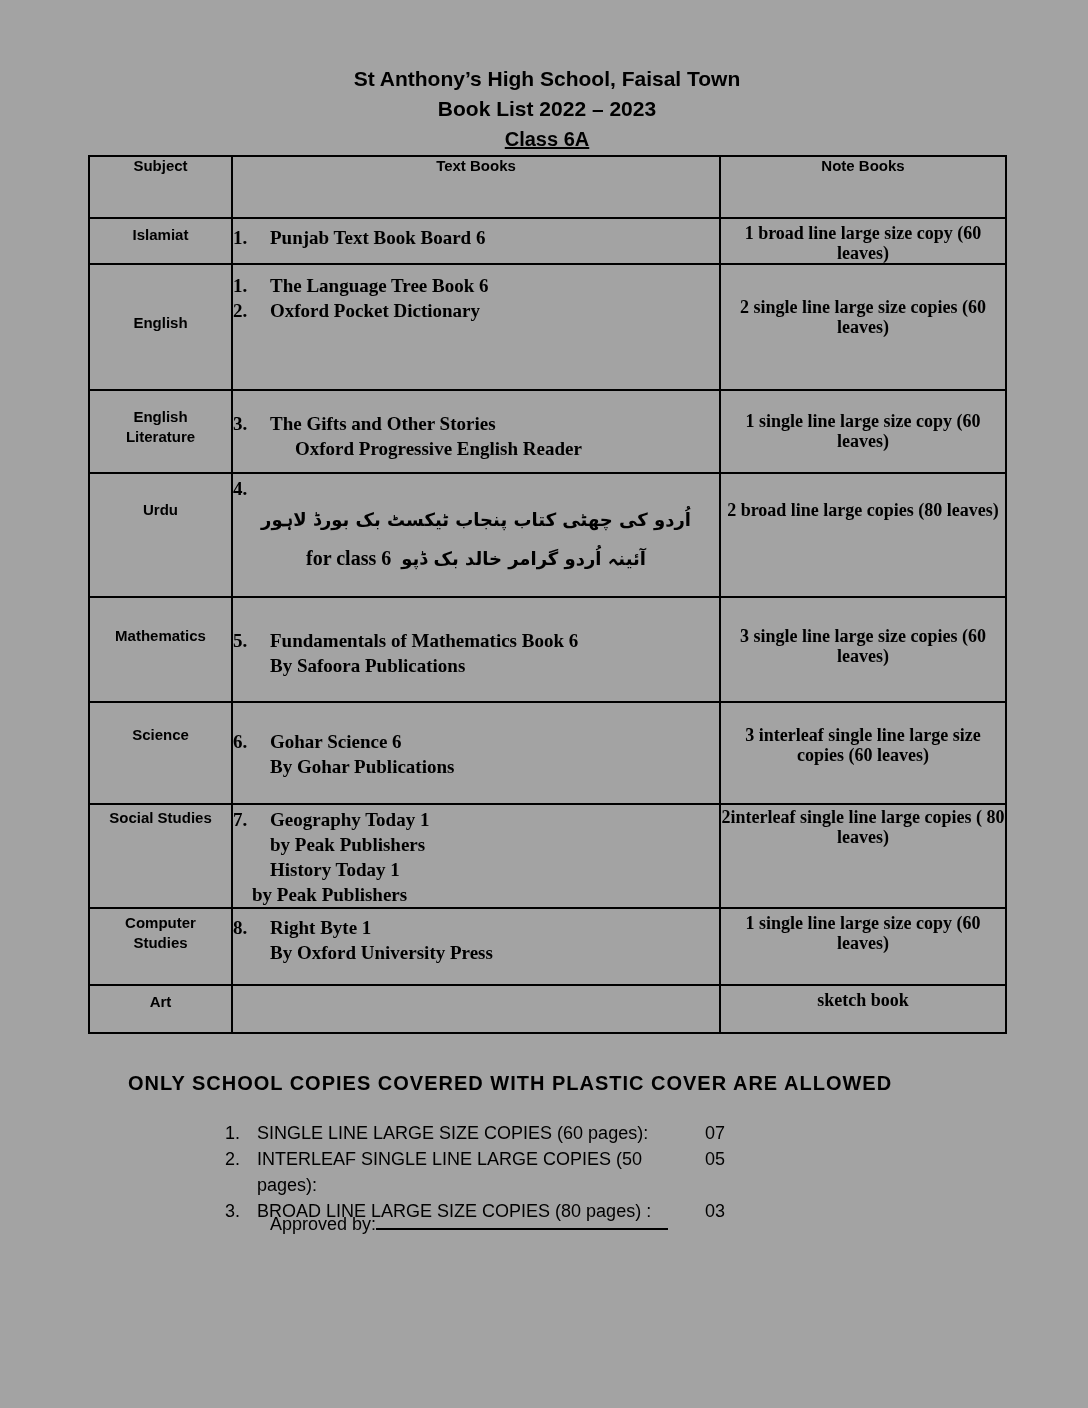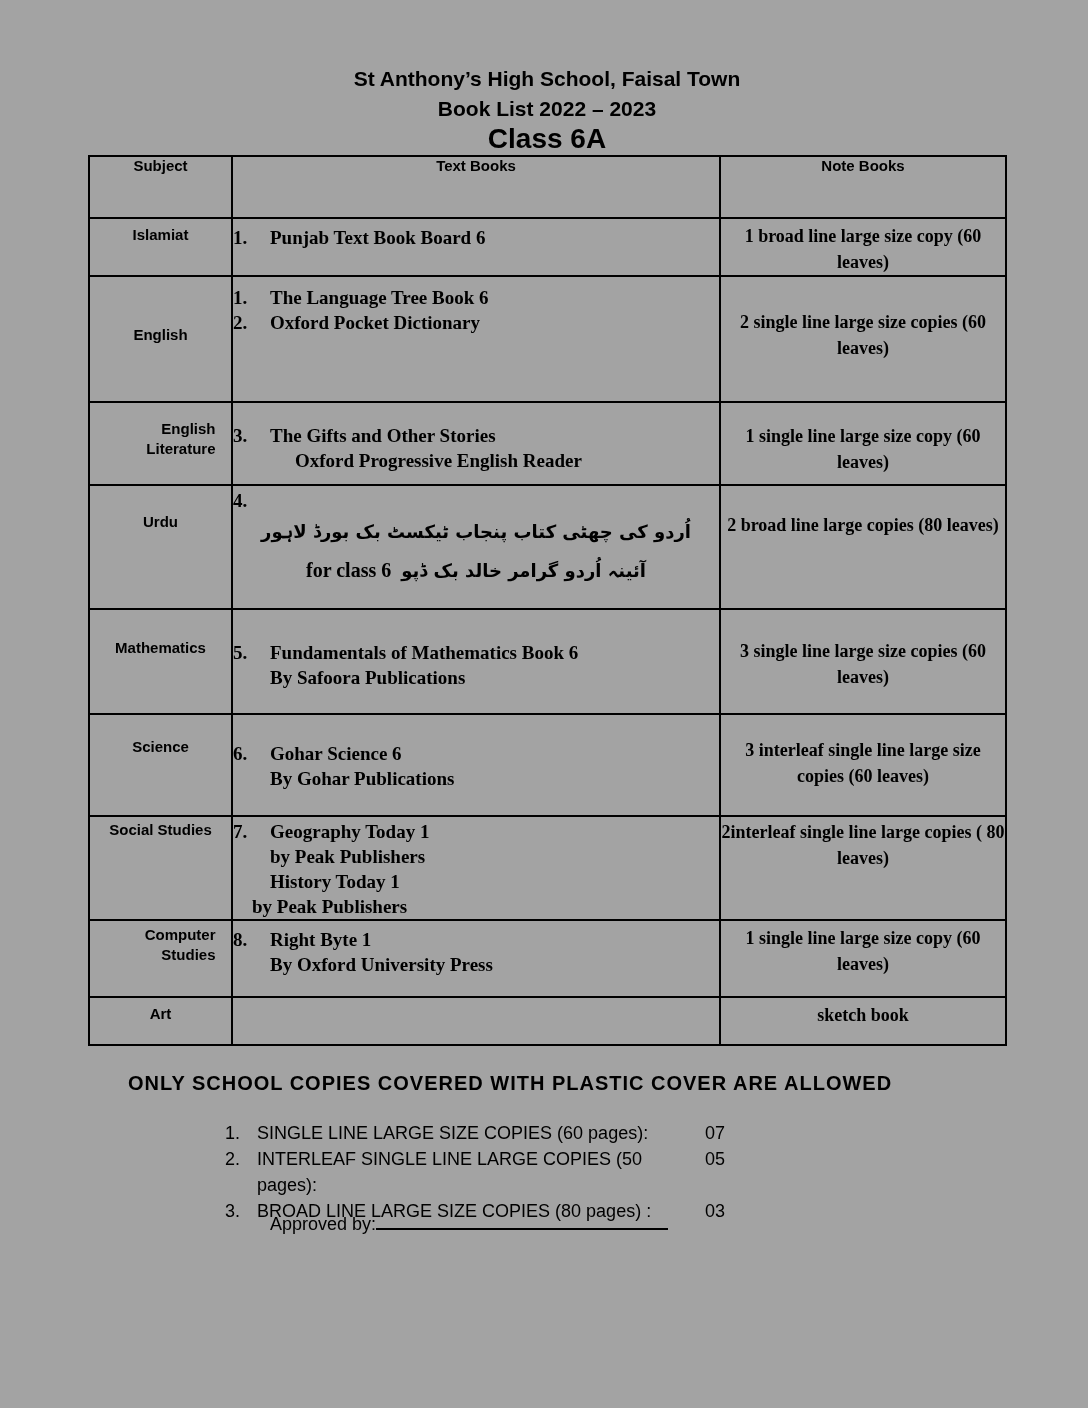--- a/index.html
+++ b/index.html
@@ -22,21 +22,21 @@
     position: absolute;
     top: 64px;
     left: 88px;
     width: 918px;
     text-align: center;
     font-weight: bold;
     line-height: 30px;
   }
   .title-school   { font-size: 21px; }
   .title-booklist { font-size: 21px; }
-  .title-class    { font-size: 28px; }
+  .title-class    { font-size: 20px; text-decoration: underline; }
 
   
   table.booklist {
     position: absolute;
     top: 155px;
     left: 88px;
     width: 917px;
     border-collapse: collapse;
     table-layout: fixed;
   }
@@ -60,42 +60,42 @@
 
   td.sub {
     font-family: "Liberation Sans", sans-serif;
     font-size: 15px;
     font-weight: bold;
     text-align: center;
     padding-left: 16px;
     padding-right: 16px;
     line-height: 20px;
   }
-  td.sub .sub-inner { display: inline-block; max-width: 110px; text-align: right; }
+  td.sub .sub-inner { display: inline-block; max-width: 110px; }
 
   td.tb {
     font-family: "Liberation Serif", serif;
     font-size: 19px;
     font-weight: bold;
     line-height: 25px;
     padding-left: 37px;
     padding-right: 8px;
   }
   .tb-line { display: flex; }
   .tb-num  { width: 37px; flex: 0 0 37px; }
   .tb-text { flex: 1; }
   .tb-line.indent-more .tb-text { padding-left: 25px; }
   .tb-line.indent-less { margin-left: -18px; }
 
   td.nb {
     font-family: "Liberation Serif", serif;
     font-size: 18px;
     font-weight: bold;
     text-align: center;
-    line-height: 26px;
+    line-height: 20px;
     padding-left: 6px;
     padding-right: 6px;
   }
   .urdu-script {
     font-family: "DejaVu Sans", sans-serif;
     font-size: 18px;
     font-weight: bold;
     direction: rtl;
     unicode-bidi: embed;
   }

